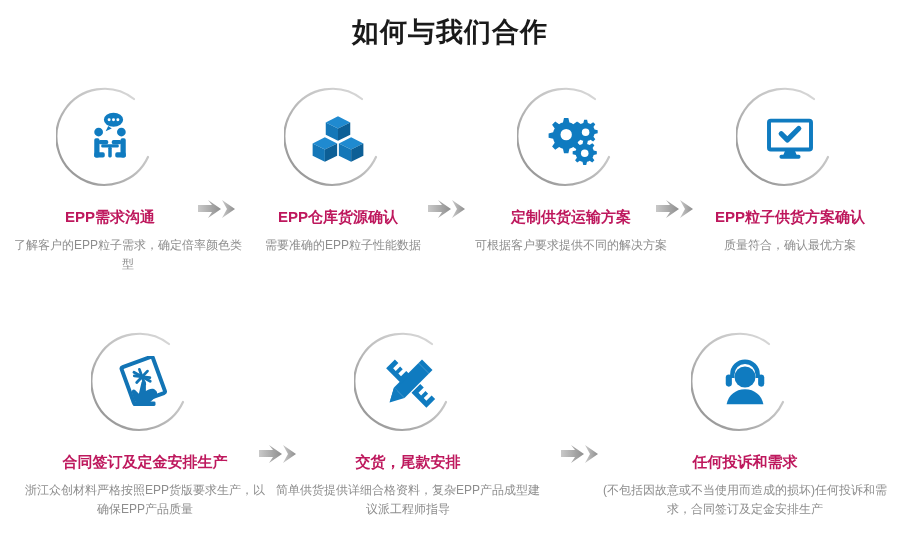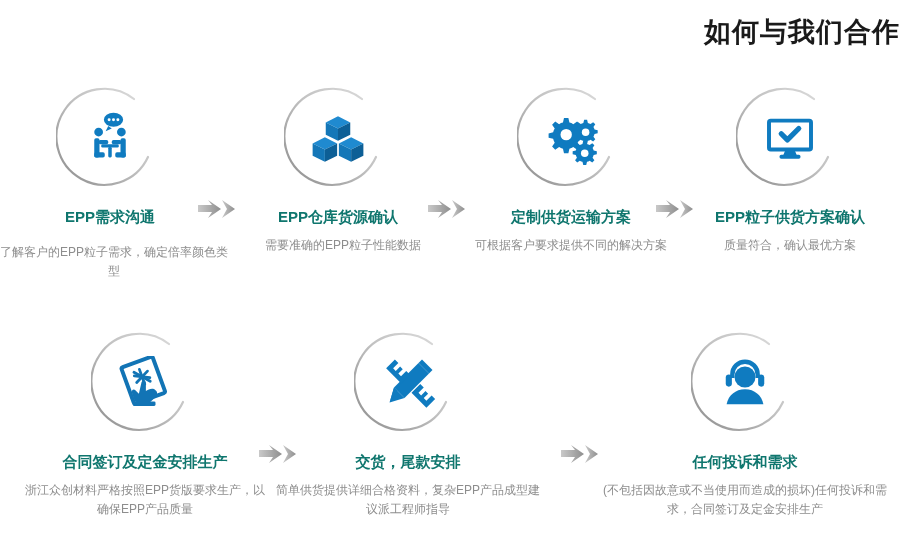--- a/index.html
+++ b/index.html
@@ -7,21 +7,21 @@
     width:900px;height:538px;
     background:#ffffff;
     font-family:"Liberation Sans","DejaVu Sans",sans-serif;
     overflow:hidden;
     position:relative;
   }
   .page{position:relative;width:900px;height:538px;}
 
   .page-title{
     position:absolute;top:15px;left:0;width:900px;
-    text-align:right;
+    text-align:center;
     font-size:27px;
     font-weight:bold;
     color:#1a1a1a;
     letter-spacing:1px;
     line-height:34px;
   }
 
   .row{position:absolute;left:0;width:900px;}
   .row-top{top:85px;}
   .row-bottom{top:330px;}
@@ -42,21 +42,21 @@
   .icon-svg{
     position:absolute;
     left:50%;top:50%;
     transform:translate(-50%,-50%);
     width:56px;height:56px;
   }
   .step-title{
     margin-top:14px;
     font-size:15px;
     font-weight:bold;
-    color:#0f766e;
+    color:#be185d;
     line-height:20px;
     white-space:nowrap;
   }
   .step-desc{
     margin-top:9px;
     font-size:12px;
     color:#8d8d8d;
     line-height:19px;
   }
 
@@ -76,21 +76,21 @@
   .a3{left:655px;top:113px;}
 
   
   .s5{left:20px;top:0px;width:250px;}
   .s6{left:276px;top:0px;width:264px;}
   .s7{left:595px;top:0px;width:300px;}
 
   .a5{left:258px;top:113px;}
   .a6{left:560px;top:113px;}
 
-  .desc-w1{width:228px;margin:16px auto 0;}
+  .desc-w1{width:228px;margin:9px auto 0;padding-left:14px;}
   .desc-w2{width:230px;margin:9px auto 13px;}
   .desc-w3{width:200px;margin:9px auto 0;}
   .desc-w4{width:220px;margin:9px auto 0;}
   .desc-w5{width:250px;margin:9px auto 0;}
   .desc-w6{width:264px;margin:9px auto 0;}
   .desc-w7{width:300px;margin:9px auto 0;}
 </style>
 </head>
 <body>
 

